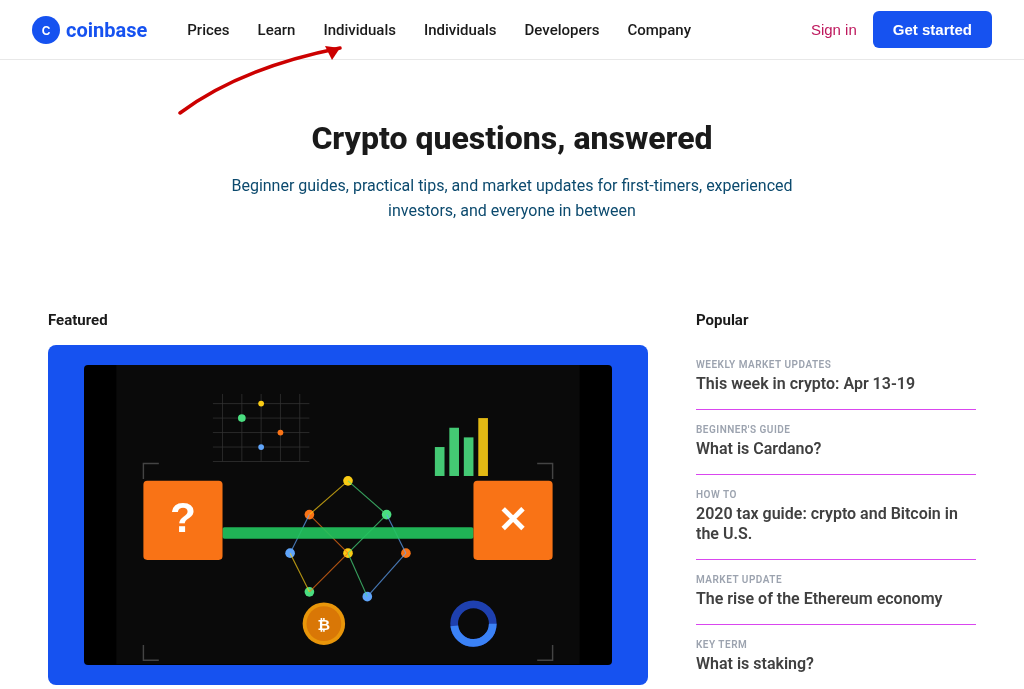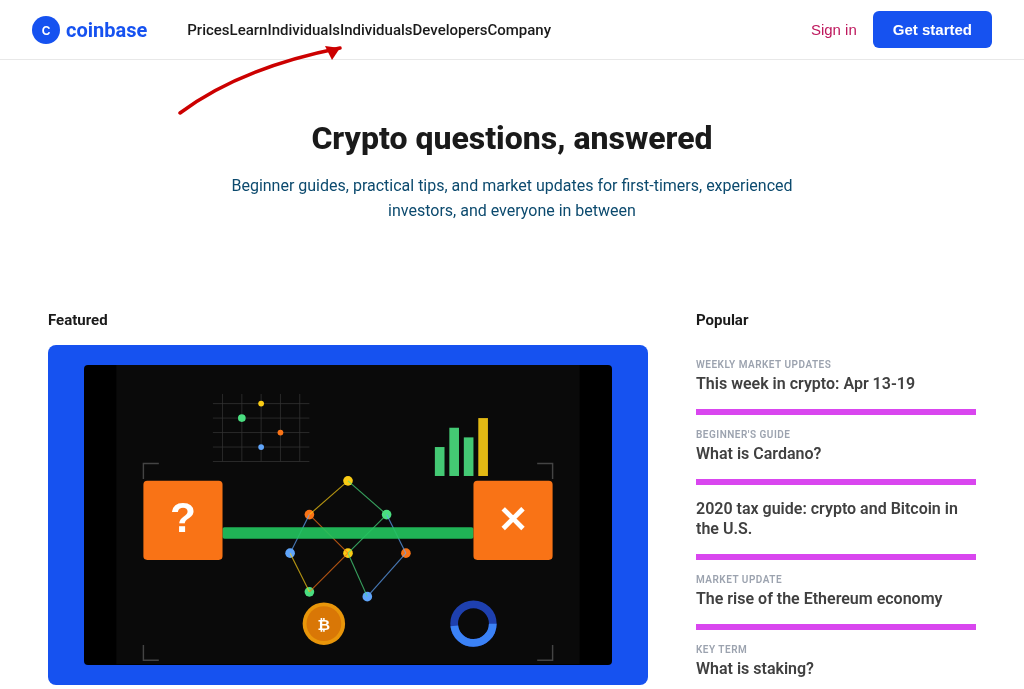--- a/index.html
+++ b/index.html
@@ -35,20 +35,21 @@
       font-size: 16px;
     }
     .logo-text {
       color: #1652f0;
       font-size: 20px;
       font-weight: 700;
     }
     .navbar-nav {
       display: flex;
       align-items: flex-start;
+      gap: 28px;
       flex: 1;
     }
     .nav-link {
       text-decoration: none;
       color: #1a1a1a;
       font-size: 15px;
       font-weight: 500;
     }
     .navbar-actions {
       display: flex;
@@ -152,21 +153,21 @@
       width: 280px;
       flex-shrink: 0;
     }
     .popular-items {
       display: flex;
       flex-direction: column;
       gap: 0;
     }
     .popular-item {
       padding: 14px 0;
-      border-bottom: 6px solid #d946ef;
+      border-bottom: 1px solid #d946ef;
     }
     .popular-item:first-child {
       border-top: none;
     }
     .popular-category {
       font-size: 10px;
       font-weight: 600;
       color: #9ca3af;
       text-transform: uppercase;
       letter-spacing: 0.05em;
@@ -303,20 +304,21 @@
     <div class="popular-items">
       <div class="popular-item">
         <div class="popular-category">WEEKLY MARKET UPDATES</div>
         <div class="popular-title">This week in crypto: Apr 13-19</div>
       </div>
       <div class="popular-item">
         <div class="popular-category">BEGINNER'S GUIDE</div>
         <div class="popular-title">What is Cardano?</div>
       </div>
       <div class="popular-item">
+        <div class="popular-category">HOW TO</div>
         <div class="popular-title">2020 tax guide: crypto and Bitcoin in the U.S.</div>
       </div>
       <div class="popular-item">
         <div class="popular-category">MARKET UPDATE</div>
         <div class="popular-title">The rise of the Ethereum economy</div>
       </div>
       <div class="popular-item">
         <div class="popular-category">KEY TERM</div>
         <div class="popular-title">What is staking?</div>
       </div>

